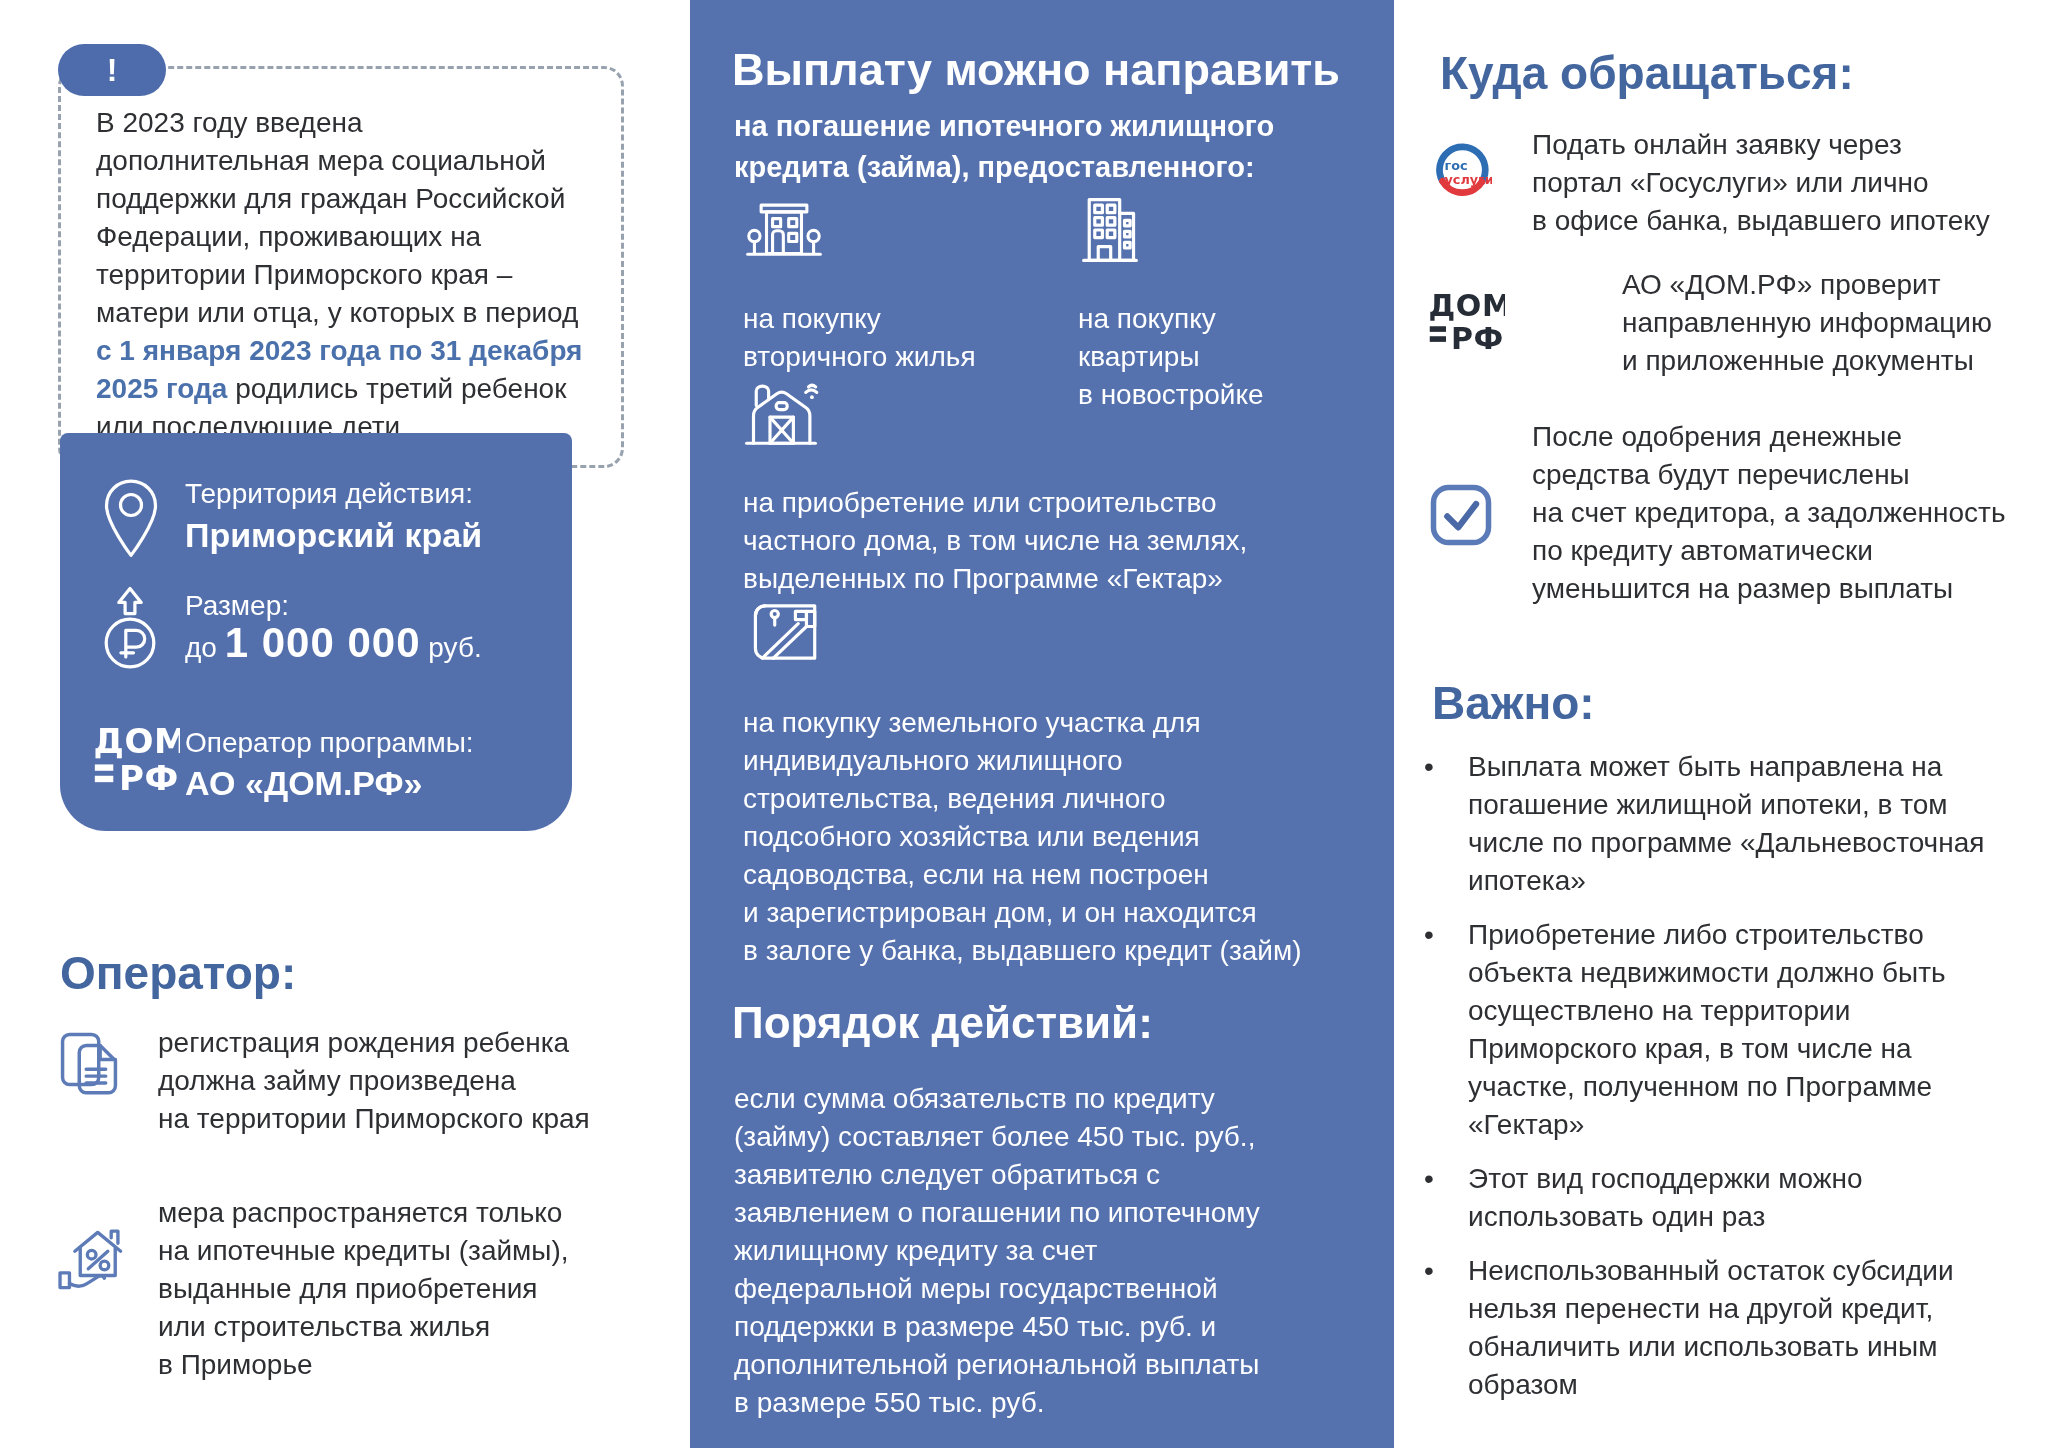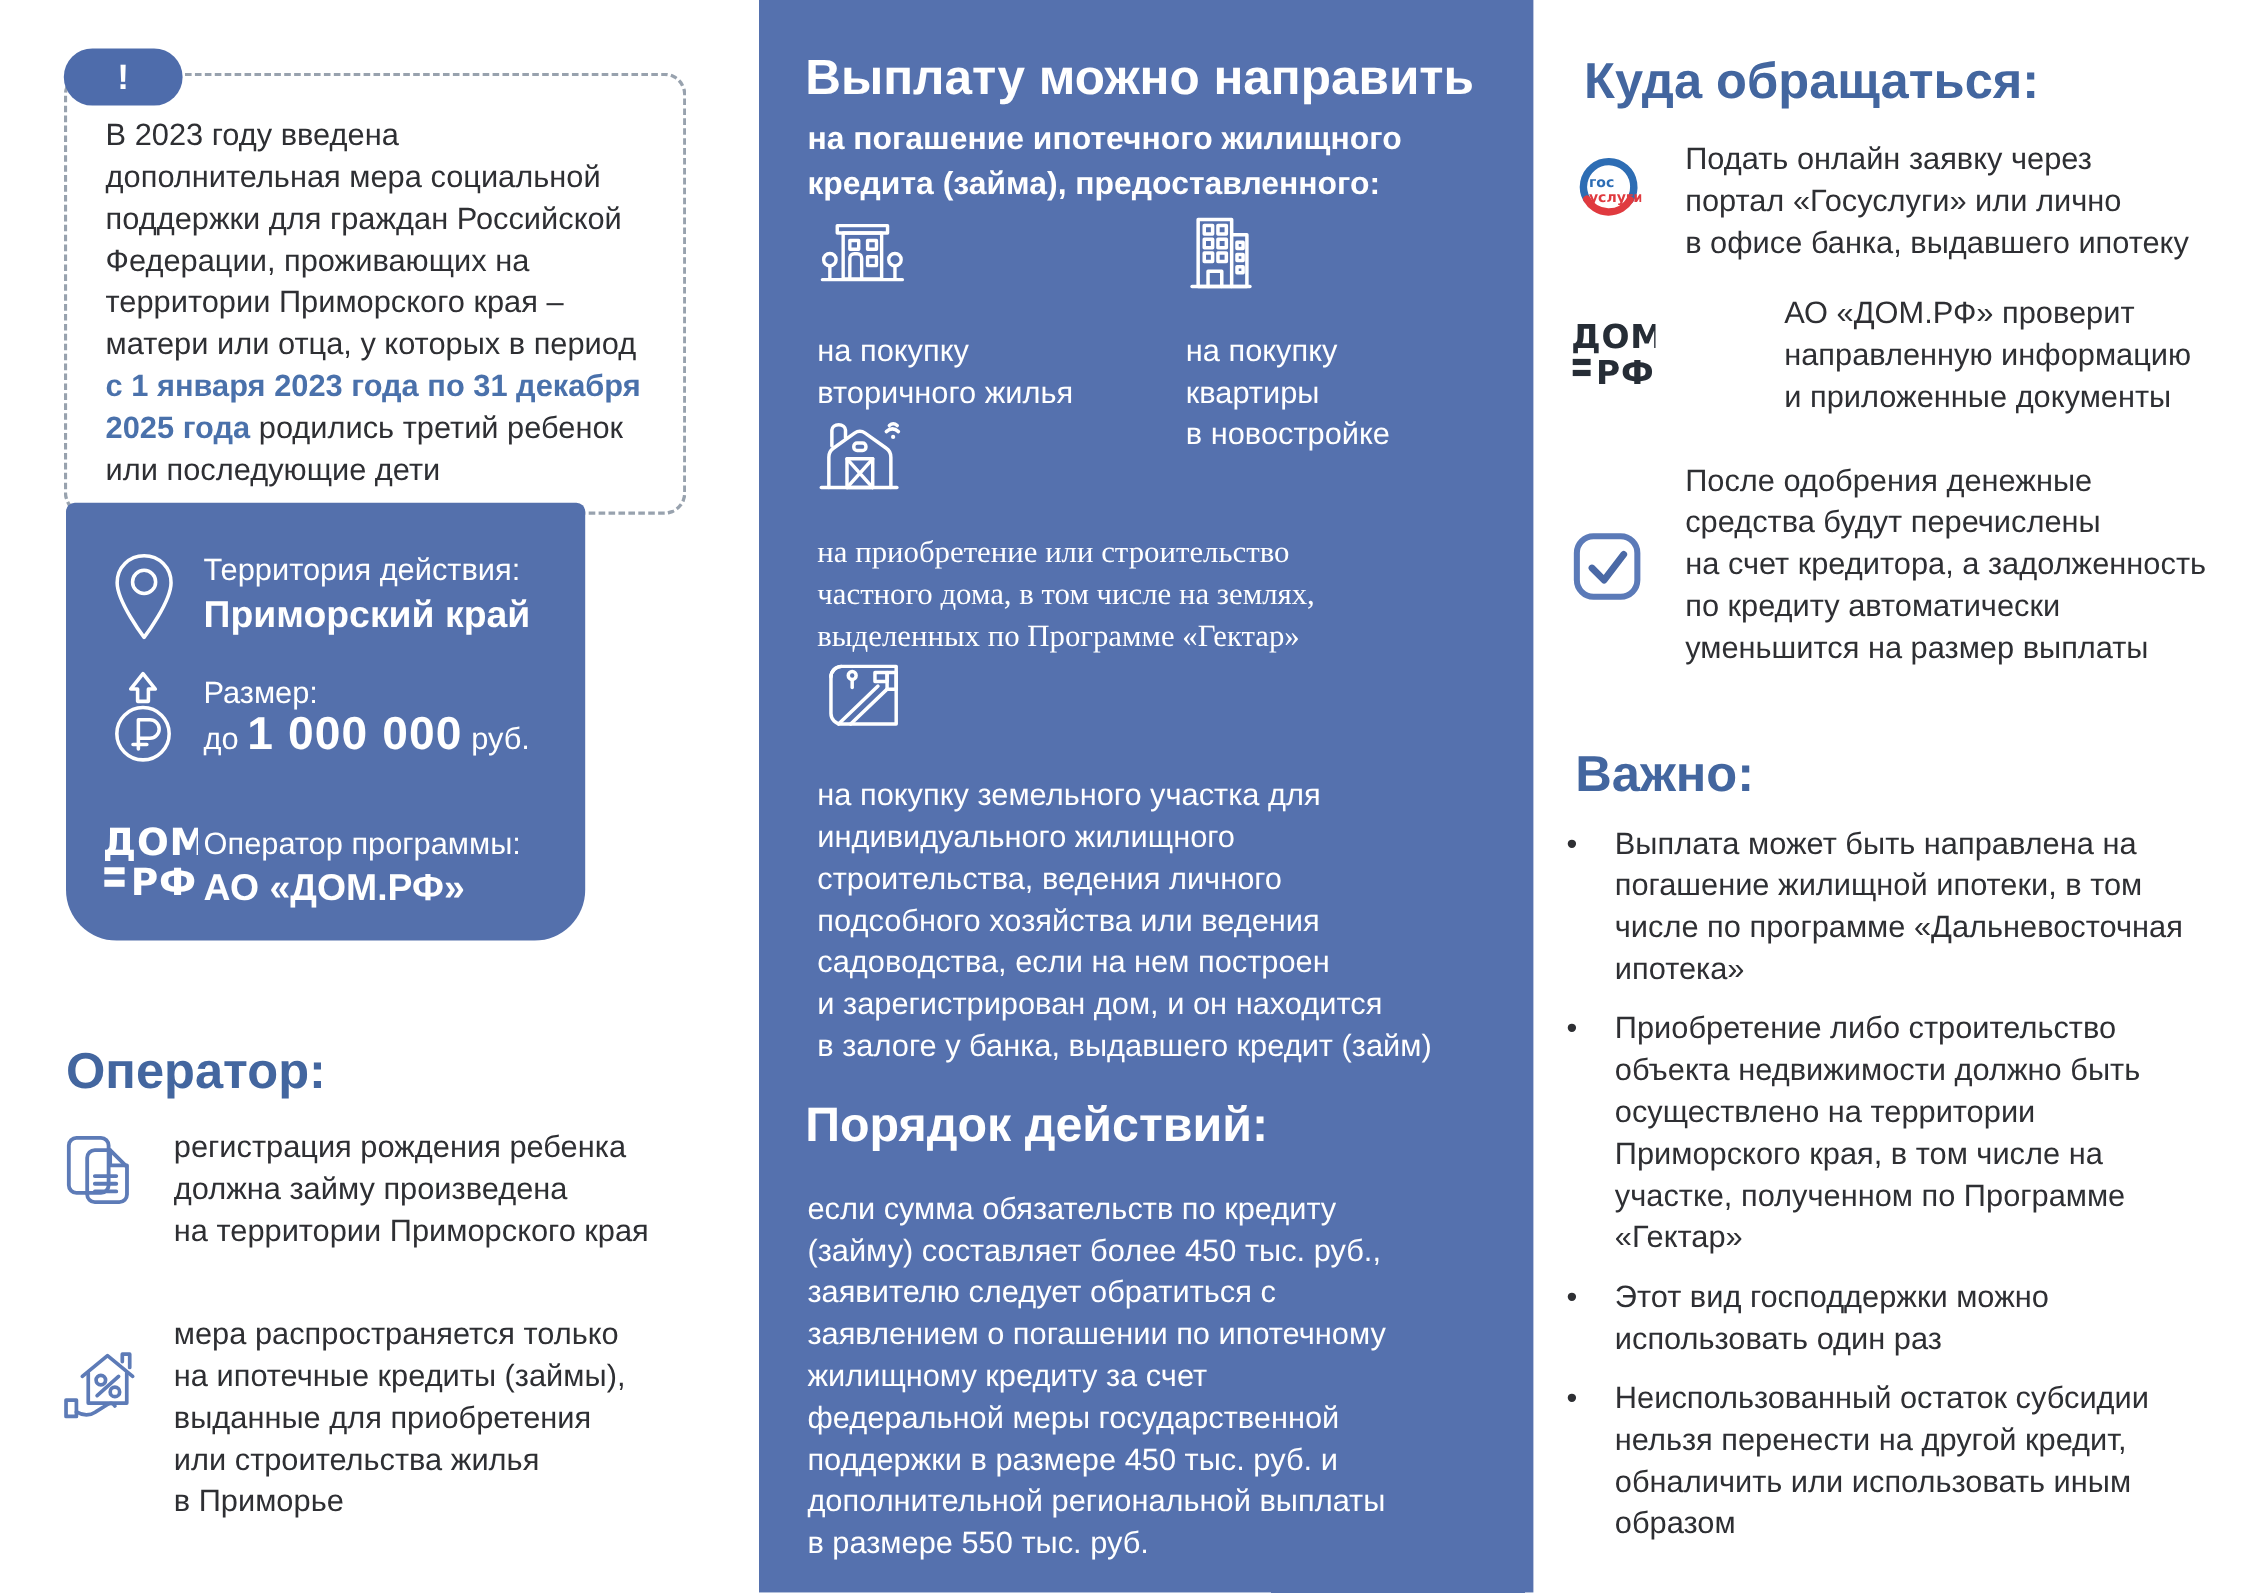--- a/index.html
+++ b/index.html
@@ -25,21 +25,21 @@
   .h-blue{color:var(--heading-blue);font-weight:bold;}
 
   
   .alert-badge{left:58px;top:44px;width:108px;height:52px;background:var(--badge-blue);
     border-radius:26px;display:flex;align-items:center;justify-content:center;z-index:3;}
   .alert-badge span{color:#fff;font-size:32px;font-weight:bold;line-height:1;}
   .intro-box{left:58px;top:66px;width:566px;height:402px;border:3px dashed #98a2ae;border-radius:20px;z-index:1;}
   .intro-text{left:96px;top:104px;width:520px;z-index:2;}
   .intro-text b{color:var(--highlight-blue);font-weight:bold;}
 
-  .program-card{left:60px;top:457px;width:472px;height:398px;background:var(--card-blue);
+  .program-card{left:60px;top:433px;width:512px;height:398px;background:var(--card-blue);
     border-radius:8px 8px 46px 46px;z-index:4;}
   .card-label{position:absolute;left:125px;color:#fff;font-size:28px;line-height:34px;font-weight:400;}
   .card-value{position:absolute;left:125px;color:#fff;font-size:34px;line-height:40px;font-weight:bold;}
   .pin-icon{position:absolute;left:40px;top:44px;}
   .ruble-icon{position:absolute;left:42px;top:152px;}
   .card-domrf{position:absolute;left:32px;top:290px;}
   .amount-line{position:absolute;left:125px;top:186px;color:#fff;}
   .amt-pre,.amt-suf{font-size:28px;font-weight:400;}
   .amt-num{font-size:42px;font-weight:bold;letter-spacing:1px;}
 
@@ -51,21 +51,21 @@
 
   
   .middle-panel{left:690px;top:0;width:704px;height:1448px;background:var(--panel-blue);}
   .payment-title{left:732px;top:44px;font-size:45px;font-weight:bold;color:#fff;}
   .payment-subtitle{left:734px;top:106px;width:620px;font-size:29px;line-height:41px;font-weight:bold;color:#fff;}
   .opt1-icon{left:745px;top:194px;}
   .opt1-caption{left:743px;top:300px;width:330px;}
   .opt2-icon{left:1078px;top:194px;}
   .opt2-caption{left:1078px;top:300px;width:300px;}
   .opt3-icon{left:741px;top:380px;}
-  .opt3-caption{left:743px;top:484px;width:620px;font-family:Liberation Serif, serif;}
+  .opt3-caption{left:743px;top:484px;width:620px;}
   .opt4-icon{left:743px;top:600px;}
   .opt4-caption{left:743px;top:704px;width:630px;}
   .procedure-title{left:732px;top:998px;font-size:44px;font-weight:bold;color:#fff;}
   .procedure-text{left:734px;top:1080px;width:630px;}
 
   
   .where-title{left:1440px;top:46px;font-size:46px;}
   .step1-icon{left:1432px;top:138px;}
   .step1-text{left:1532px;top:126px;width:500px;}
   .step2-icon{left:1427px;top:290px;}

